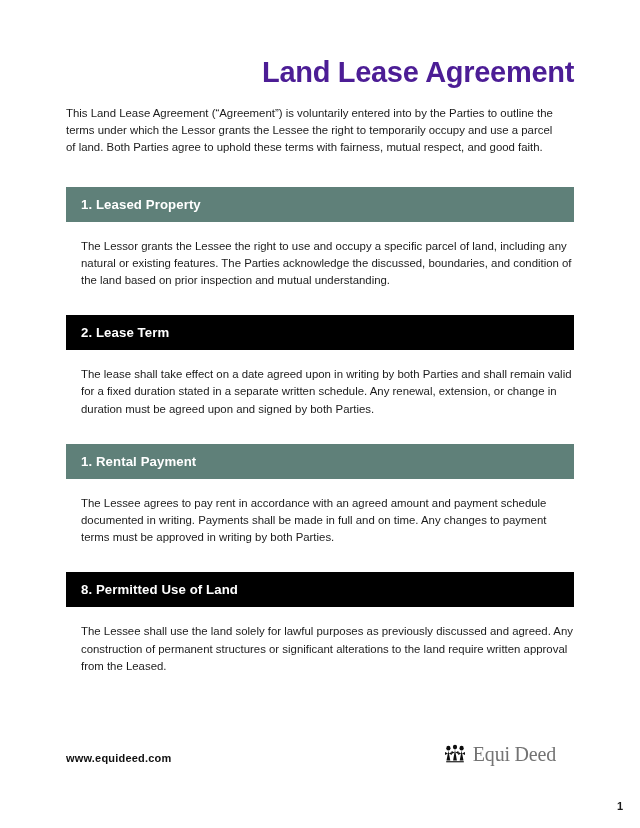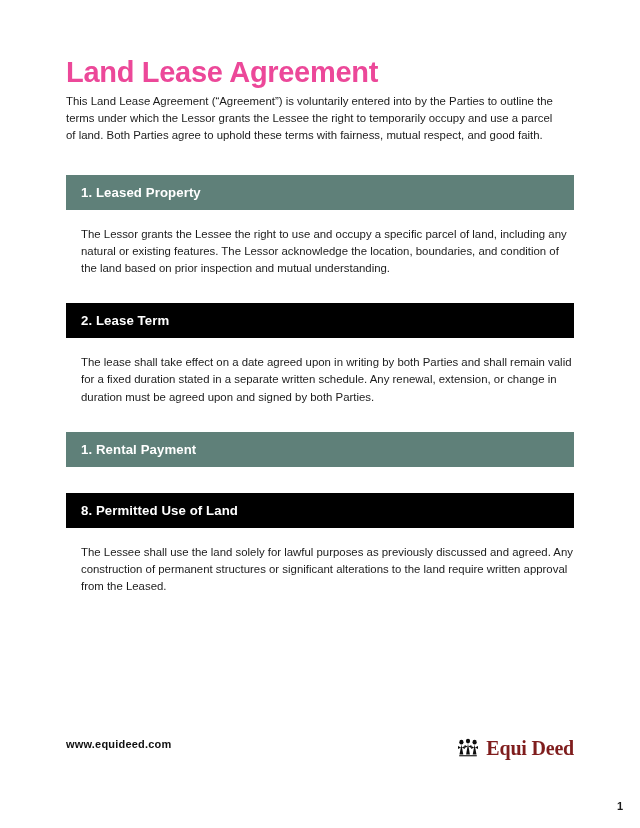--- a/index.html
+++ b/index.html
@@ -25,25 +25,26 @@
   }
 
   
   .doc-title {
     margin: 0;
     padding-top: 55px;
     font-size: 29px;
     line-height: 34px;
     font-weight: bold;
     letter-spacing: -0.3px;
-    color: #ec4899;
+    color: #4c1d95;
+    text-align: right;
   }
 
   .intro {
-    margin: 4px 0 0 0;
+    margin: 16px 0 0 0;
     width: 496px;
     font-size: 11.4px;
     line-height: 17.2px;
     color: #1b1b1b;
   }
 
   
   .section {
     margin-top: 26px;
   }
@@ -74,25 +75,25 @@
     width: 492px;
     font-size: 11.4px;
     line-height: 17.2px;
     color: #1b1b1b;
   }
 
   
   .footer {
     position: absolute;
     left: 66px;
-    right: 66px;
+    right: 84px;
     top: 738px;
     height: 26px;
     display: flex;
-    align-items: flex-start;
+    align-items: flex-end;
     justify-content: space-between;
     gap: 33px;
   }
 
   .footer-url {
     font-size: 11px;
     font-weight: bold;
     letter-spacing: 0.2px;
     color: #101010;
   }
@@ -105,23 +106,23 @@
 
   .brand-mark {
     width: 22px;
     height: 20px;
     display: block;
   }
 
   .brand-name {
     font-family: "Liberation Serif", serif;
     font-size: 20px;
-    font-weight: bold;
+    font-weight: normal;
     letter-spacing: -0.2px;
-    color: #7f1d1d;
+    color: #737373;
     line-height: 20px;
   }
 
   .page-number {
     position: absolute;
     right: 17px;
     top: 800px;
     font-size: 11px;
     font-weight: bold;
     color: #1b1b1b;
@@ -133,34 +134,35 @@
 <div class="page">
 
   <h1 class="doc-title">Land Lease Agreement</h1>
 
   <p class="intro">This Land Lease Agreement (“Agreement”) is voluntarily entered into by the Parties to outline the terms under which the Lessor grants the Lessee the right to temporarily occupy and use a parcel of land. Both Parties agree to uphold these terms with fairness, mutual respect, and good faith.</p>
 
   <div class="section">
     <div class="section-bar green">
       <span class="section-heading">1. Leased Property</span>
     </div>
-    <p class="section-body">The Lessor grants the Lessee the right to use and occupy a specific parcel of land, including any natural or existing features. The Lessor acknowledge the location, boundaries, and condition of the land based on prior inspection and mutual understanding.</p>
+    <p class="section-body">The Lessor grants the Lessee the right to use and occupy a specific parcel of land, including any natural or existing features. The Parties acknowledge the discussed, boundaries, and condition of the land based on prior inspection and mutual understanding.</p>
   </div>
 
   <div class="section">
     <div class="section-bar brown">
       <span class="section-heading">2. Lease Term</span>
     </div>
     <p class="section-body">The lease shall take effect on a date agreed upon in writing by both Parties and shall remain valid for a fixed duration stated in a separate written schedule. Any renewal, extension, or change in duration must be agreed upon and signed by both Parties.</p>
   </div>
 
   <div class="section">
     <div class="section-bar green">
       <span class="section-heading">1. Rental Payment</span>
     </div>
+    <p class="section-body">The Lessee agrees to pay rent in accordance with an agreed amount and payment schedule documented in writing. Payments shall be made in full and on time. Any changes to payment terms must be approved in writing by both Parties.</p>
   </div>
 
   <div class="section">
     <div class="section-bar brown">
       <span class="section-heading">8. Permitted Use of Land</span>
     </div>
     <p class="section-body">The Lessee shall use the land solely for lawful purposes as previously discussed and agreed. Any construction of permanent structures or significant alterations to the land require written approval from the Leased.</p>
   </div>
 
   <div class="footer">

